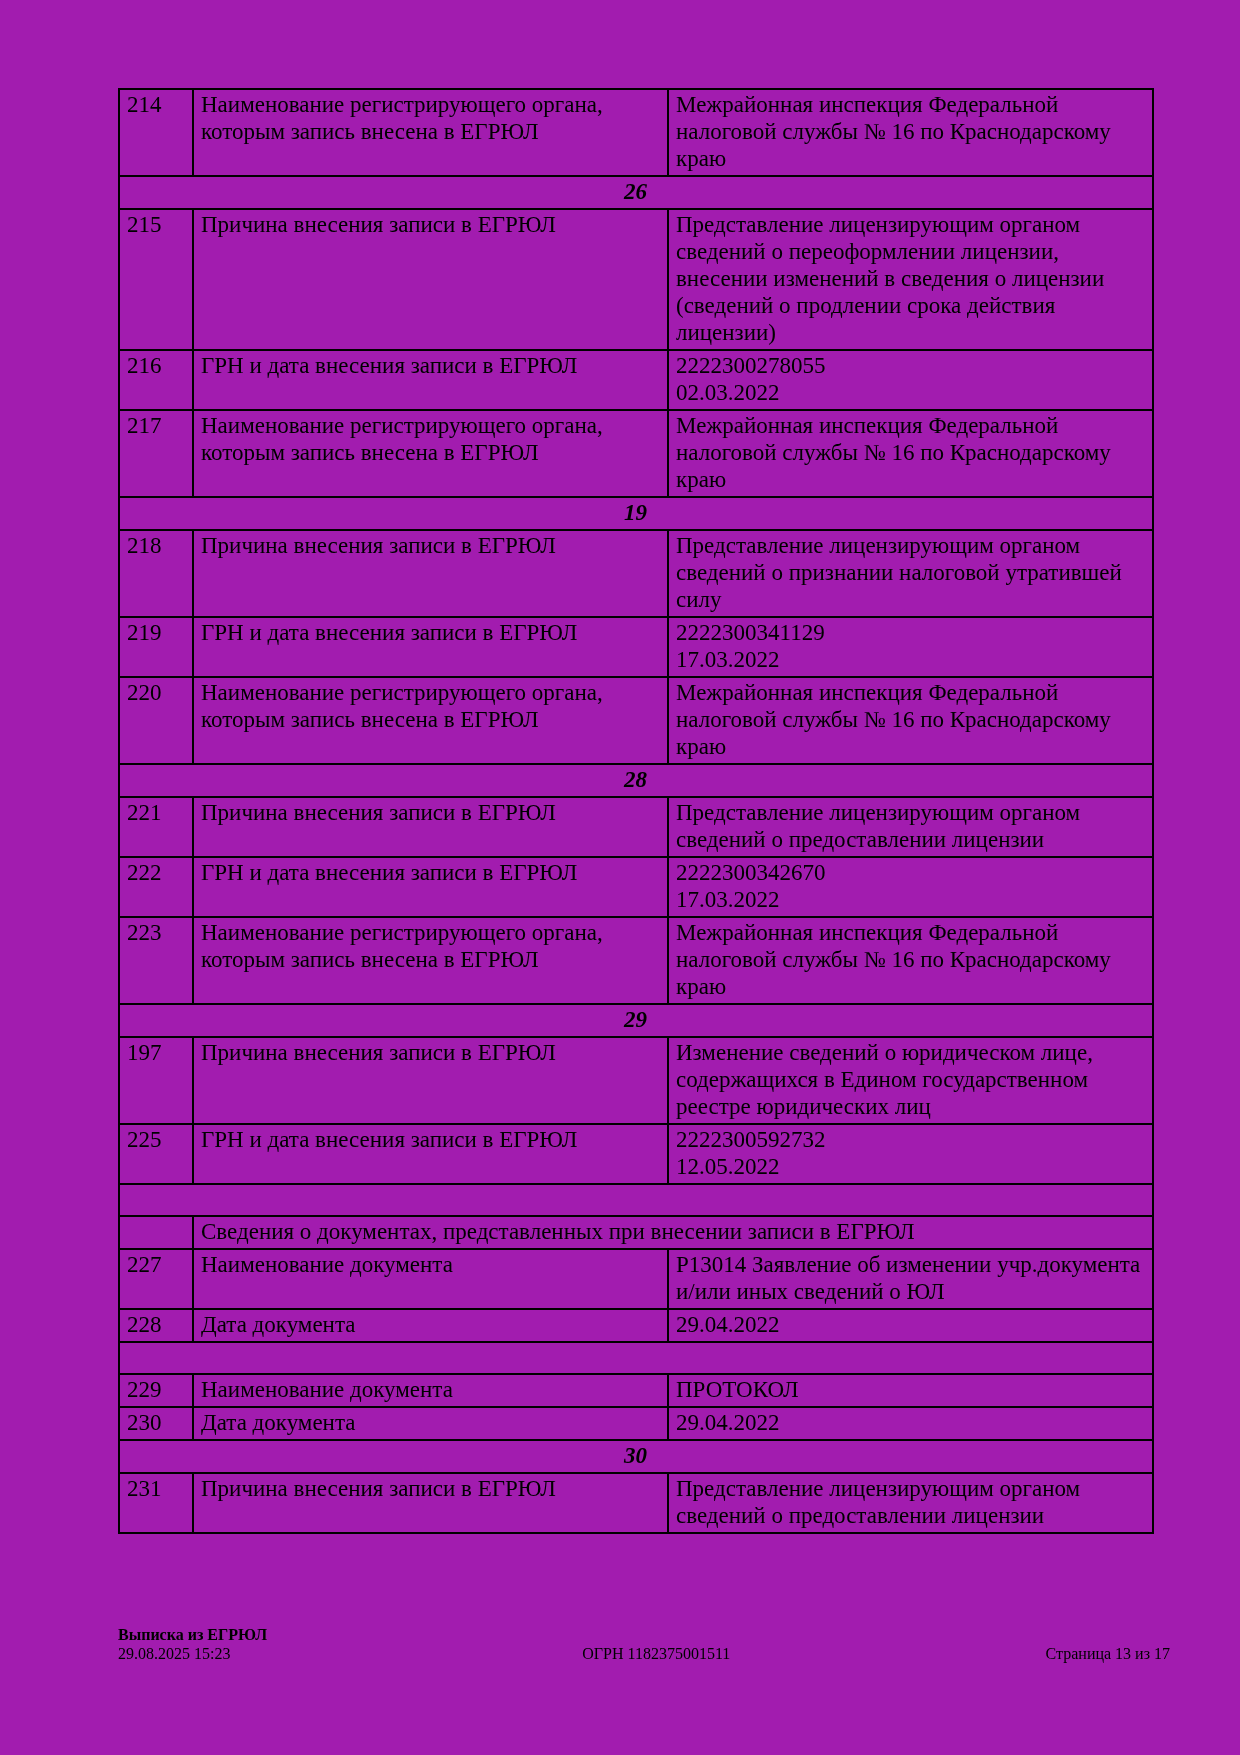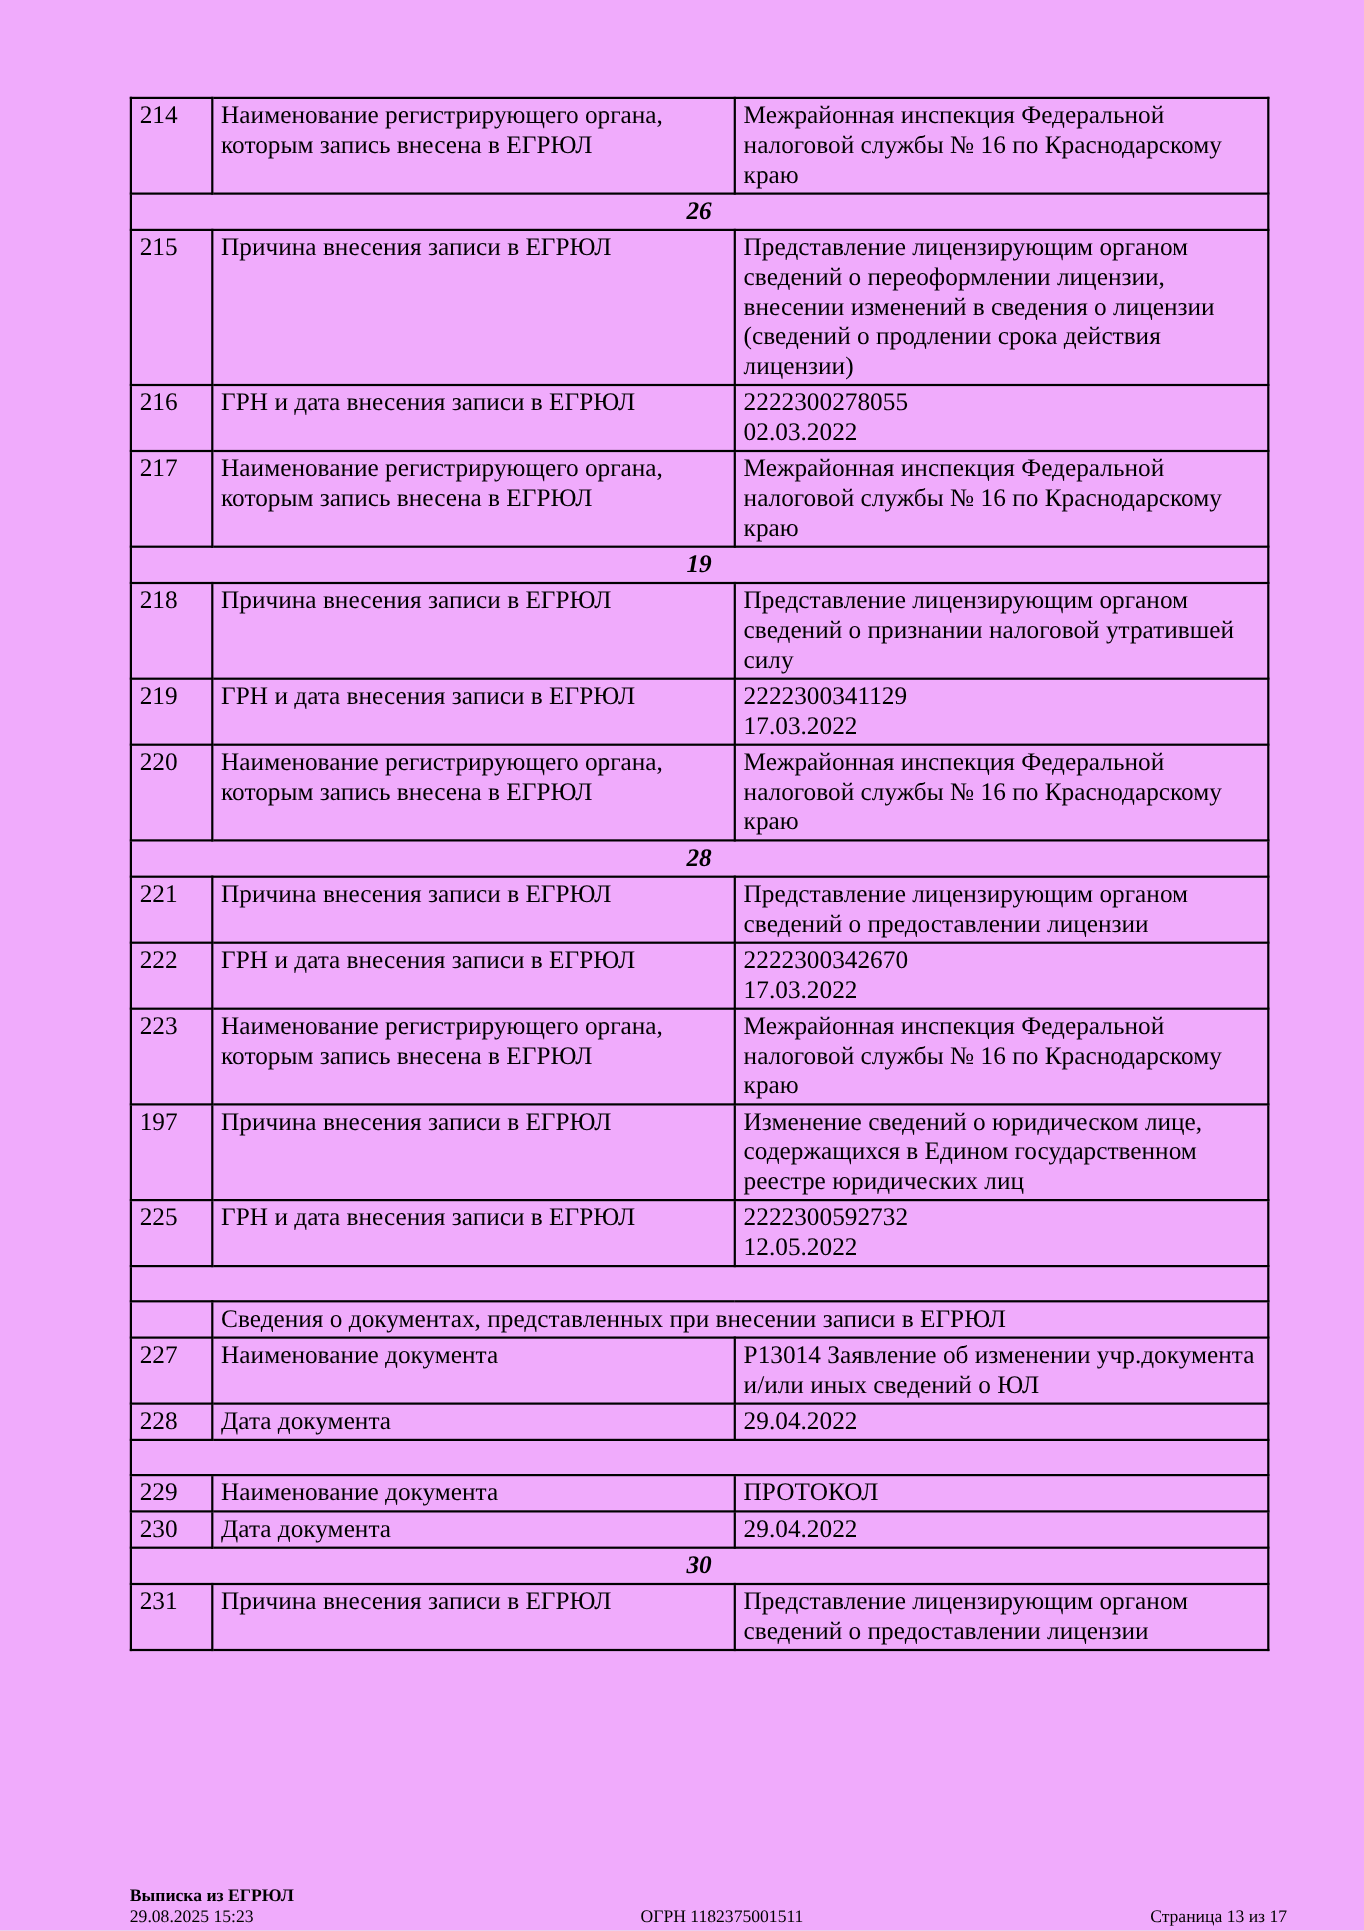--- a/index.html
+++ b/index.html
@@ -5,21 +5,21 @@
   html, body {
     margin: 0;
     padding: 0;
     background: #e8e8e8;
   }
   .page {
     position: relative;
     width: 1240px;
     height: 1755px;
     margin: 0 auto;
-    background: #f0abfc;
+    background: #a21caf;
     color: #000000;
     font-family: "Liberation Serif", "DejaVu Serif", serif;
     overflow: hidden;
   }
   table.egrul {
     position: absolute;
     left: 118px;
     top: 88px;
     width: 1034px;
     border-collapse: collapse;
@@ -41,21 +41,21 @@
     font-weight: bold;
     padding-top: 2px;
     padding-bottom: 3px;
     font-style: italic;
   }
   td.c-empty { height: 26px; }
   td.c-subheader { padding-left: 7px; }
   .footer {
     position: absolute;
     left: 118px;
-    top: 1714px;
+    top: 1625px;
     width: 1052px;
     display: flex;
     justify-content: space-between;
     align-items: flex-end;
     font-size: 16px;
     line-height: 19px;
   }
   .footer-left-title { font-weight: bold; }
 </style>
 </head>
@@ -144,20 +144,23 @@
             <div>2222300342670</div>
             <div>17.03.2022</div>
           </td>
         </tr>
         <tr>
           <td class="c-num">223</td>
           <td class="c-attr">Наименование регистрирующего органа, которым запись внесена в ЕГРЮЛ</td>
           <td class="c-val">
             <div>Межрайонная инспекция Федеральной налоговой службы № 16 по Краснодарскому краю</div>
           </td>
+        </tr>
+        <tr>
+          <td colspan="3" class="c-section">29</td>
         </tr>
         <tr>
           <td class="c-num">197</td>
           <td class="c-attr">Причина внесения записи в ЕГРЮЛ</td>
           <td class="c-val">
             <div>Изменение сведений о юридическом лице, содержащихся в Едином государственном реестре юридических лиц</div>
           </td>
         </tr>
         <tr>
           <td class="c-num">225</td>

